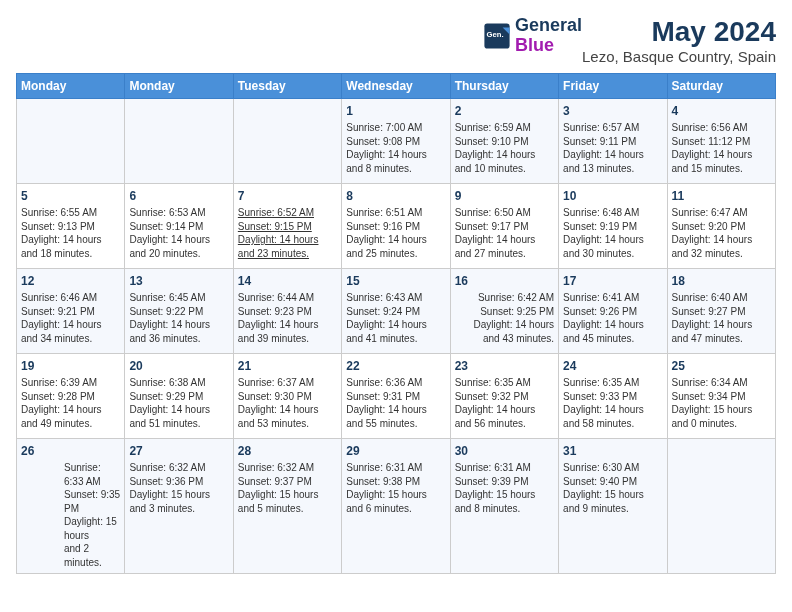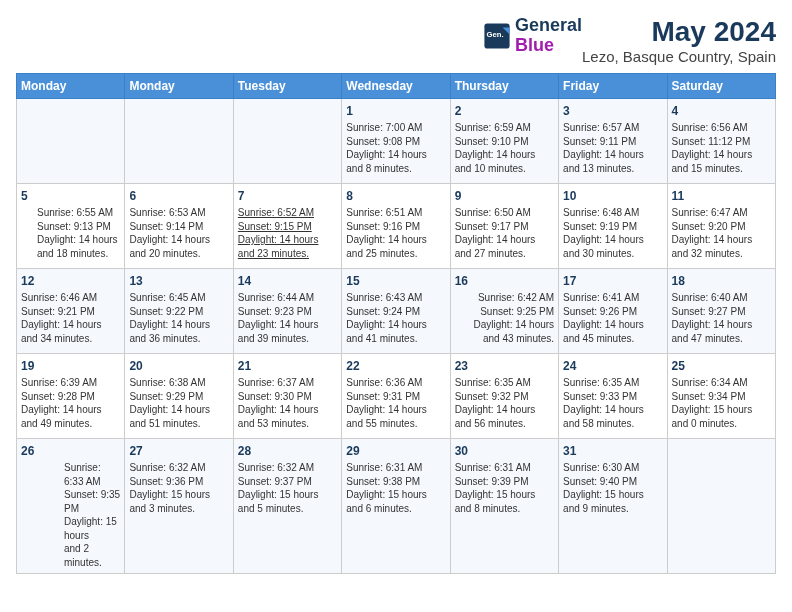--- a/index.html
+++ b/index.html
@@ -152,21 +152,21 @@
           <span class="day-num">4</span>
           <div class="cell-content" style="white-space: pre-line;">Sunrise: 6:56 AM
 Sunset: 11:12 PM
 Daylight: 14 hours
 and 15 minutes.</div>
         </td>
       </tr>
       <tr>
         <td>
           <span class="day-num">5</span>
-          <div class="cell-content" style="white-space: pre-line; margin-left: 16px;">Sunrise: 6:55 AM
+          <div class="cell-content" style="white-space: pre-line;">Sunrise: 6:55 AM
 Sunset: 9:13 PM
 Daylight: 14 hours
 and 18 minutes.</div>
         </td>
         <td>
           <span class="day-num">6</span>
           <div class="cell-content" style="white-space: pre-line;">Sunrise: 6:53 AM
 Sunset: 9:14 PM
 Daylight: 14 hours
 and 20 minutes.</div>

